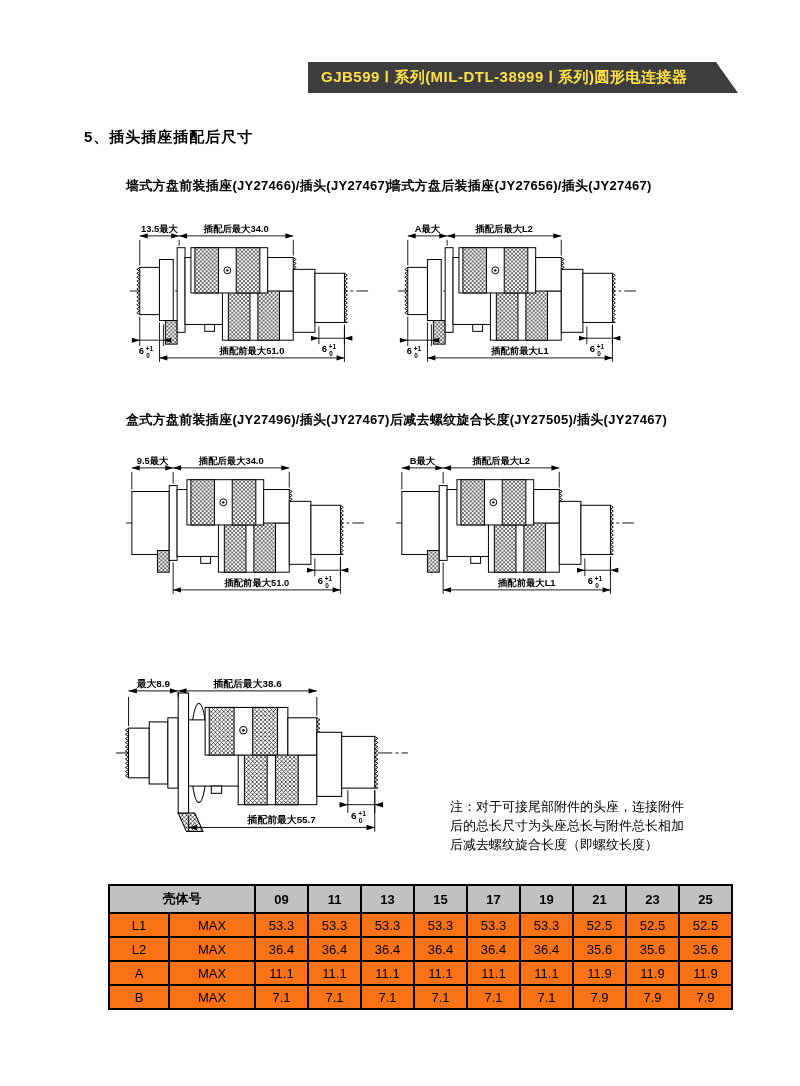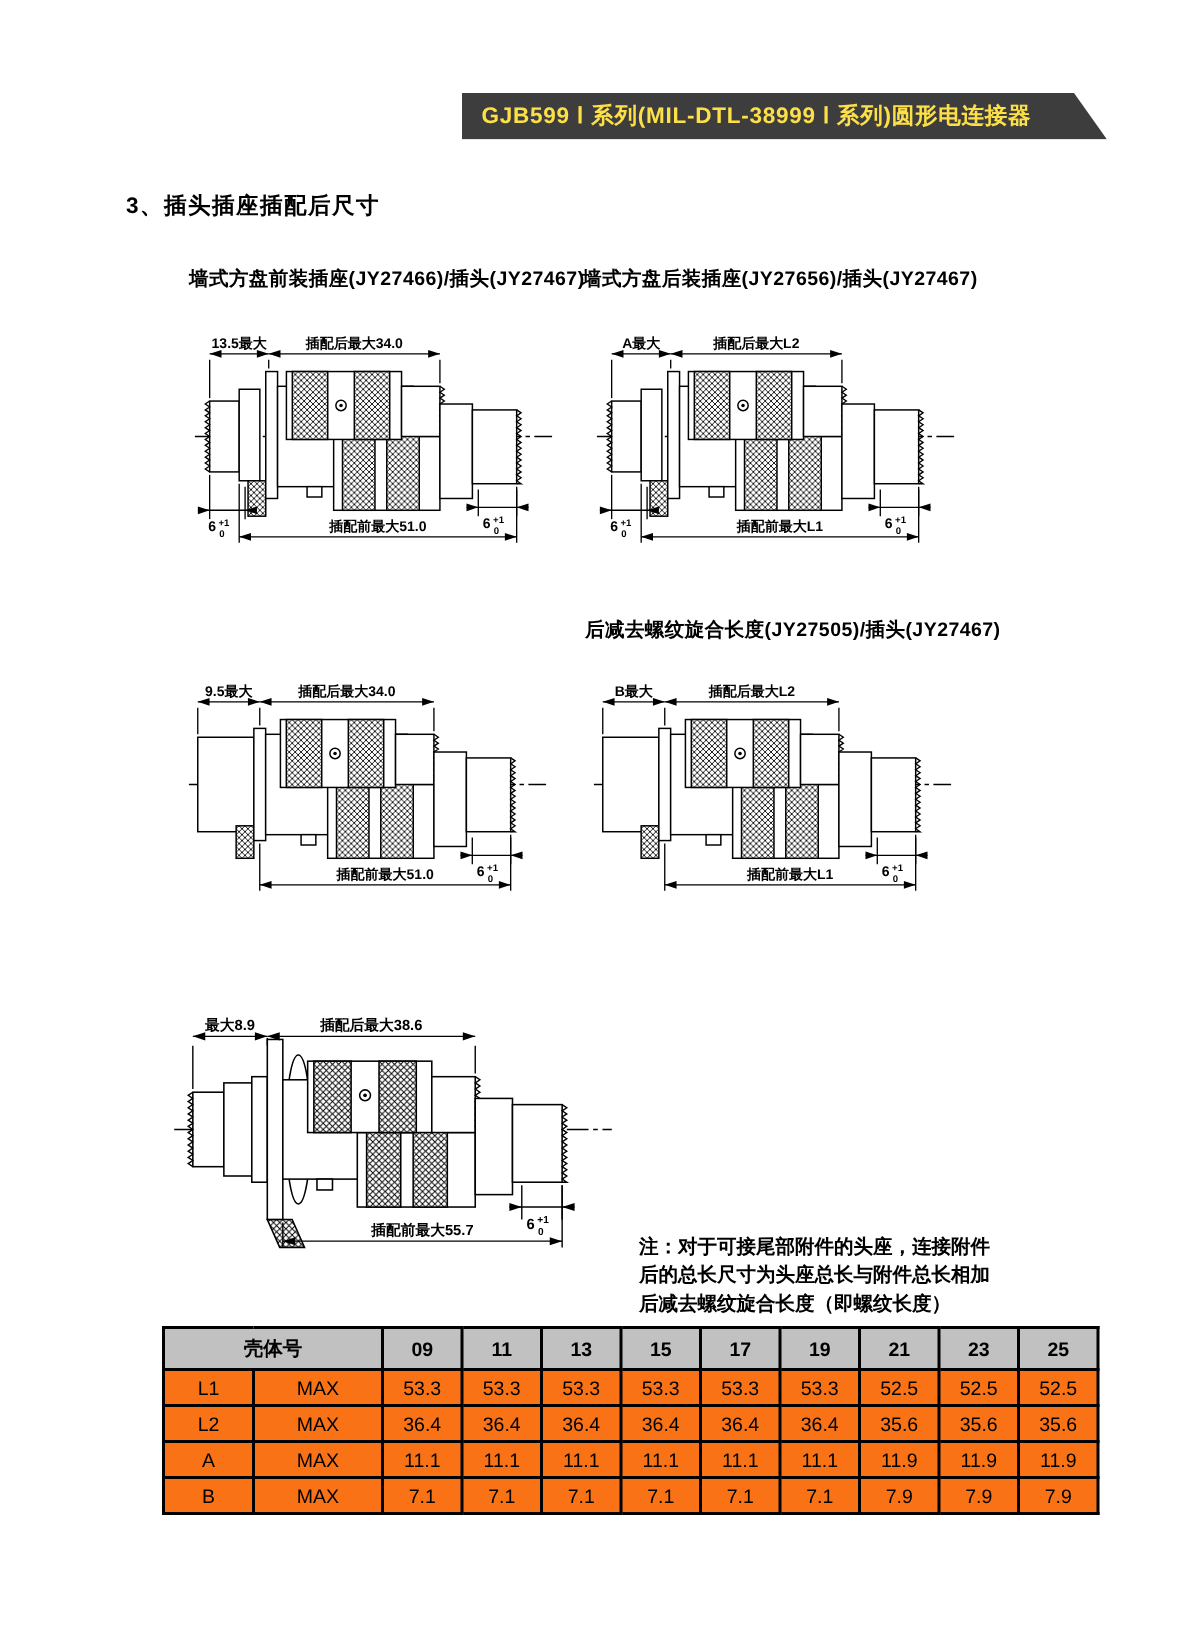--- a/index.html
+++ b/index.html
@@ -8,21 +8,21 @@
   .banner{position:absolute;left:308px;top:62px;width:430px;height:31px;background:#3d3d3d;
           clip-path:polygon(0 0,calc(100% - 22px) 0,100% 100%,0 100%);
           display:flex;align-items:center;}
   .banner span{color:#fde047;font-size:15px;font-weight:bold;padding-left:13px;letter-spacing:.5px;white-space:nowrap;text-align:center;}
   .heading{position:absolute;left:84px;top:128px;font-size:15px;font-weight:bold;letter-spacing:1px;}
   .ftitle{position:absolute;font-size:13px;font-weight:bold;white-space:nowrap;letter-spacing:.3px;}
   svg.fig{position:absolute;overflow:visible;}
   svg.fig text{font-family:"Liberation Sans",sans-serif;}
   text.dl{font-size:9.5px;font-weight:bold;fill:#000;}
   text.ds{font-size:6.5px;font-weight:bold;fill:#000;}
-  .note{position:absolute;left:426px;top:797px;font-size:13px;font-weight:bold;line-height:19px;white-space:nowrap;margin-top:24px;}
+  .note{position:absolute;left:450px;top:797px;font-size:13px;font-weight:normal;line-height:19px;white-space:nowrap;}
   .tablewrap{position:absolute;left:88px;top:884px;}
   table.dims{border-collapse:collapse;table-layout:fixed;margin-left:20px;}
   table.dims td{border:2px solid #000;text-align:center;vertical-align:middle;
                 font-size:13px;height:22px;background:#f97316;padding:0;}
   table.dims td.hd{background:#c1c1c1;font-weight:bold;height:26px;}
 </style>
 </head>
 <body>
 
 <div class="page">
@@ -33,21 +33,21 @@
         <rect width="4" height="4" fill="#fff"></rect>
         <path d="M0 4 L4 0 M0 0 L4 4" stroke="#000" stroke-width="0.6"></path>
       </pattern>
     </defs>
   </svg>
 
   <div class="banner">
     <span>GJB599 Ⅰ 系列(MIL-DTL-38999 Ⅰ 系列)圆形电连接器</span>
   </div>
 
-  <div class="heading">3、插头插座插配后尺寸</div>
+  <div class="heading">5、插头插座插配后尺寸</div>
 
   <div class="ftitle" style="left:126px;top:177px">墙式方盘前装插座(JY27466)/插头(JY27467)</div>
   <div class="ftitle" style="left:388px;top:177px">墙式方盘后装插座(JY27656)/插头(JY27467)</div>
   <svg class="fig" id="fsvg0" style="left:126px;top:214px" width="246" height="153" viewBox="0 0 250 155">
       <line x1="4" y1="78" x2="246" y2="78" stroke="#000" stroke-width="0.9" stroke-dasharray="14 3 3 3"></line>
       <rect x="14" y="54" width="20" height="48" fill="#fff" stroke="#000" stroke-width="1"></rect>
       <path d="M 14 54 L 11 56 L 14 58 L 11 60 L 14 62 L 11 64 L 14 66 L 11 68 L 14 70 L 11 72 L 14 74 L 11 76 L 14 78 L 11 80 L 14 82 L 11 84 L 14 86 L 11 88 L 14 90 L 11 92 L 14 94 L 11 96 L 14 98 L 11 100 L 14 102" fill="none" stroke="#000" stroke-width="0.9"></path>
       <rect x="34" y="46" width="14" height="62" fill="#fff" stroke="#000" stroke-width="1"></rect>
       <rect x="40" y="108" width="12" height="24" fill="url(#xh)" stroke="#000" stroke-width="1"></rect>
       <rect x="52" y="34" width="8" height="86" fill="#fff" stroke="#000" stroke-width="1"></rect>
@@ -150,20 +150,21 @@
       <line x1="196" y1="114" x2="196" y2="132" stroke="#000" stroke-width="0.9"></line>
       <line x1="222" y1="114" x2="222" y2="132" stroke="#000" stroke-width="0.9"></line>
       <line x1="188" y1="126" x2="230" y2="126" stroke="#000" stroke-width="0.9"></line>
       <path d="M 196 126 l -8 -2.6 l 0 5.2 z" fill="#000"></path>
       <path d="M 222 126 l 8 -2.6 l 0 5.2 z" fill="#000"></path>
       <text x="199" y="140" class="dl">6</text>
       <text x="206" y="136.5" class="ds">+1</text>
       <text x="206.5" y="144" class="ds">0</text>
     </svg>
 
+  <div class="ftitle" style="left:126px;top:411px">盒式方盘前装插座(JY27496)/插头(JY27467)</div>
   <div class="ftitle" style="left:390px;top:411px">后减去螺纹旋合长度(JY27505)/插头(JY27467)</div>
   <svg class="fig" id="fsvg2" style="left:122px;top:446px" width="246" height="153" viewBox="0 0 250 155">
       <line x1="4" y1="78" x2="246" y2="78" stroke="#000" stroke-width="0.9" stroke-dasharray="14 3 3 3"></line>
       <rect x="10" y="46" width="38" height="64" fill="#fff" stroke="#000" stroke-width="1"></rect>
       <rect x="36" y="106" width="12" height="22" fill="url(#xh)" stroke="#000" stroke-width="1"></rect>
       <rect x="48" y="40" width="8" height="76" fill="#fff" stroke="#000" stroke-width="1"></rect>
       <rect x="56" y="44" width="96" height="68" fill="#fff" stroke="#000" stroke-width="1"></rect>
       <rect x="98" y="78" width="72" height="50" fill="#fff" stroke="#000" stroke-width="1"></rect>
       <rect x="104" y="72" width="22" height="56" fill="url(#xh)" stroke="#000" stroke-width="1"></rect>
       <rect x="134" y="72" width="22" height="56" fill="url(#xh)" stroke="#000" stroke-width="1"></rect>

